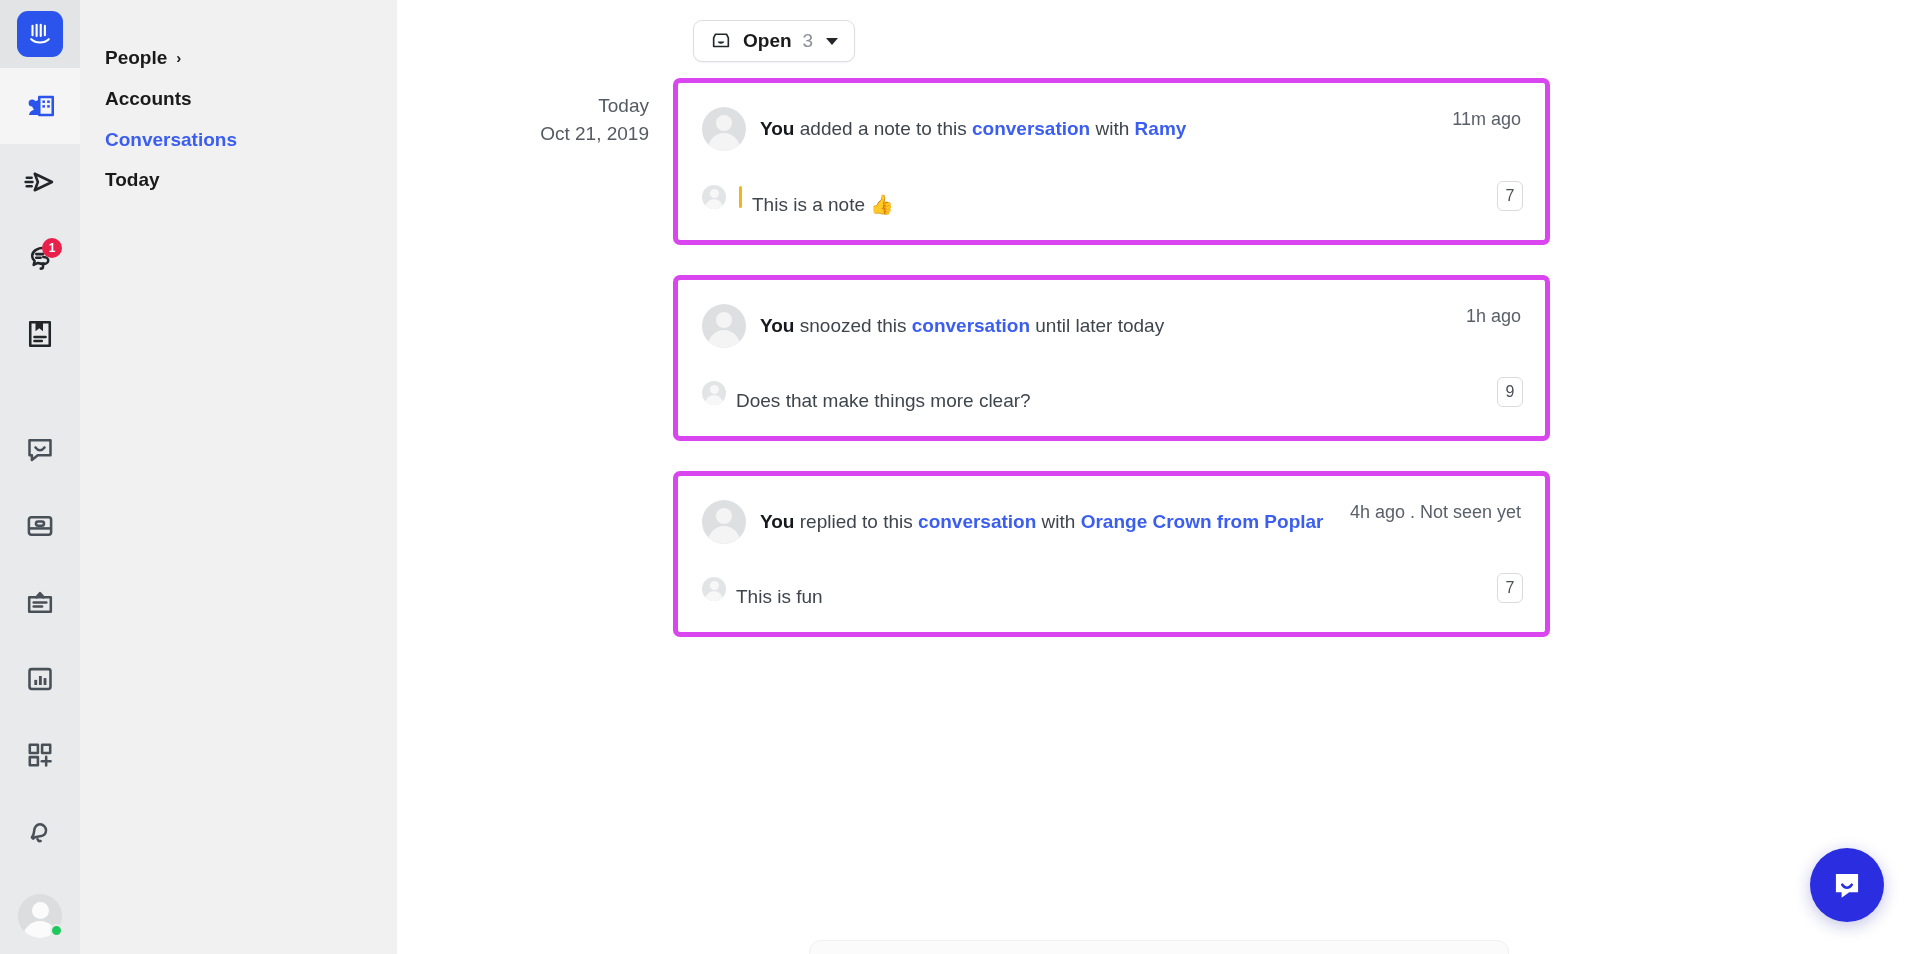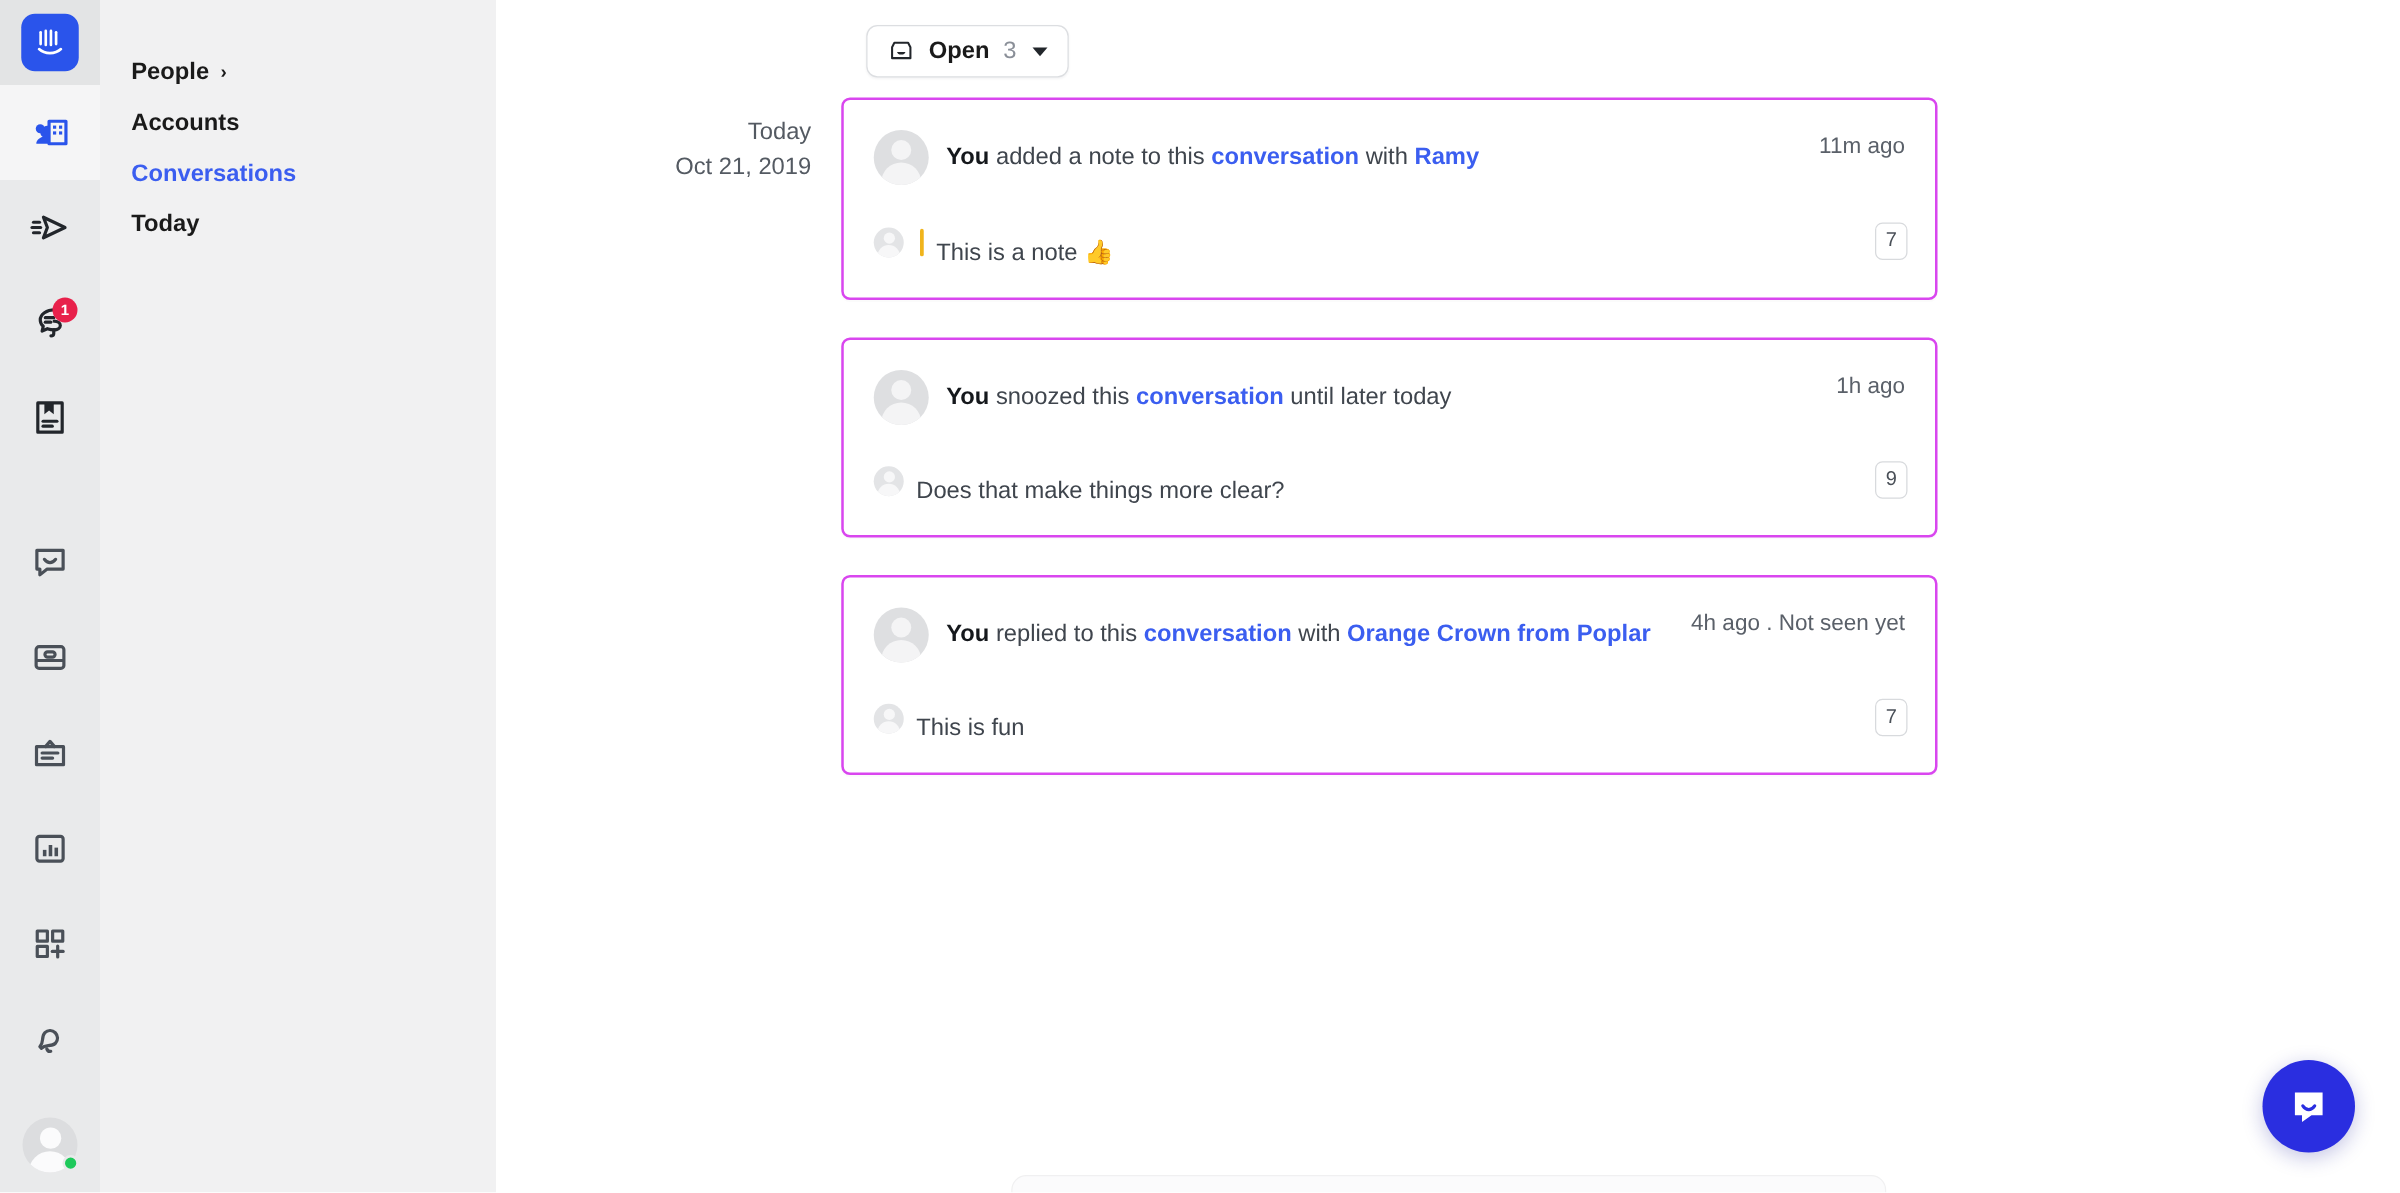--- a/index.html
+++ b/index.html
@@ -109,21 +109,21 @@
   .feed-row { display:flex; align-items:flex-start; }
   .date-col {
     width:276px; flex:0 0 276px; text-align:right;
     padding-right:24px; padding-top:14px;
     font-size:19px; color:#545a62; line-height:1.45;
   }
   .date-col .d2 { white-space:nowrap; }
 
   .card {
     width:877px; background:#fff;
-    border:2px solid #d946ef; border-radius:7px;
+    border:5px solid #d946ef; border-radius:7px;
     position:relative; margin-bottom:30px;
     box-shadow:0 1px 1px rgba(16,24,40,.02);
   }
   .card-top {
     display:flex; align-items:center; gap:14px;
     padding:24px 24px 0 24px; position:relative;
   }
   .av {
     width:44px; height:44px; border-radius:50%;
     background:#dedfe1; overflow:hidden; position:relative; flex:0 0 44px;

